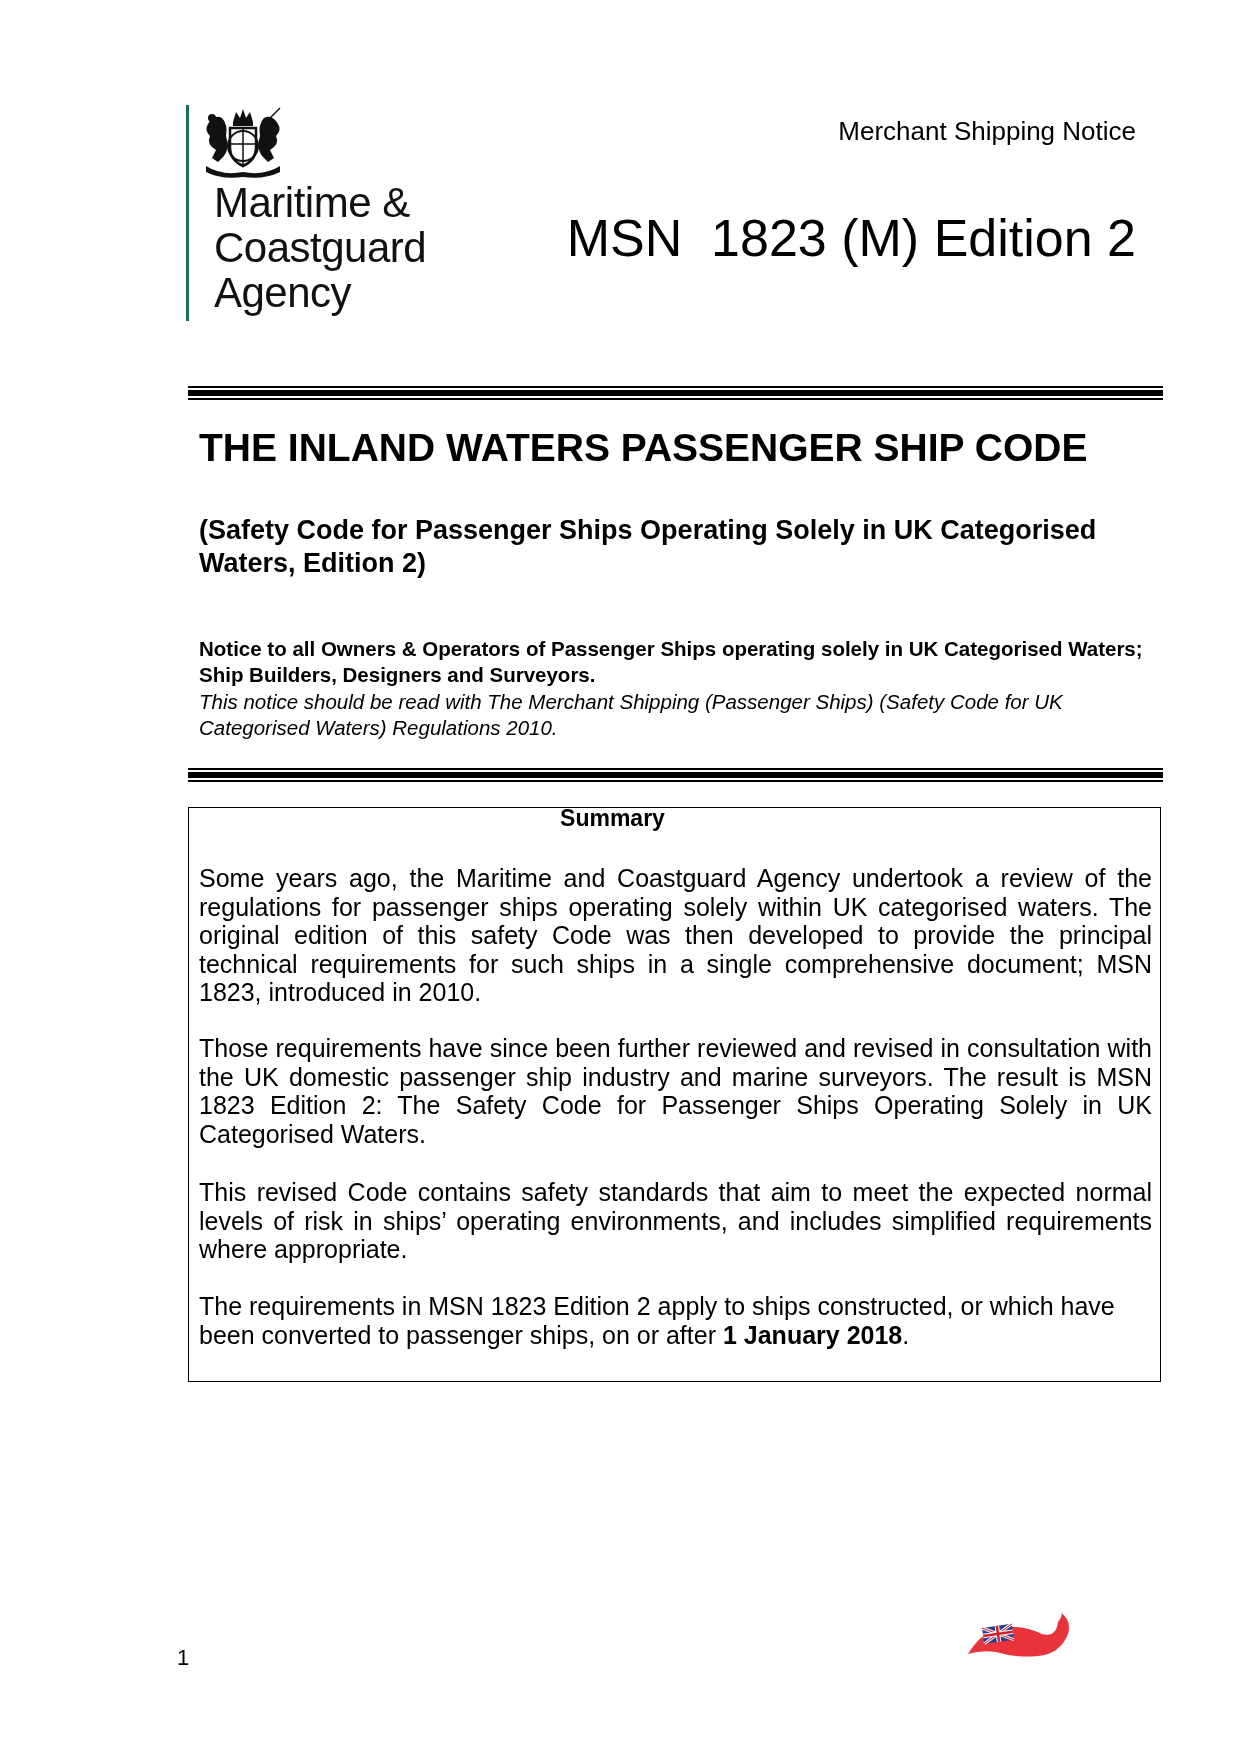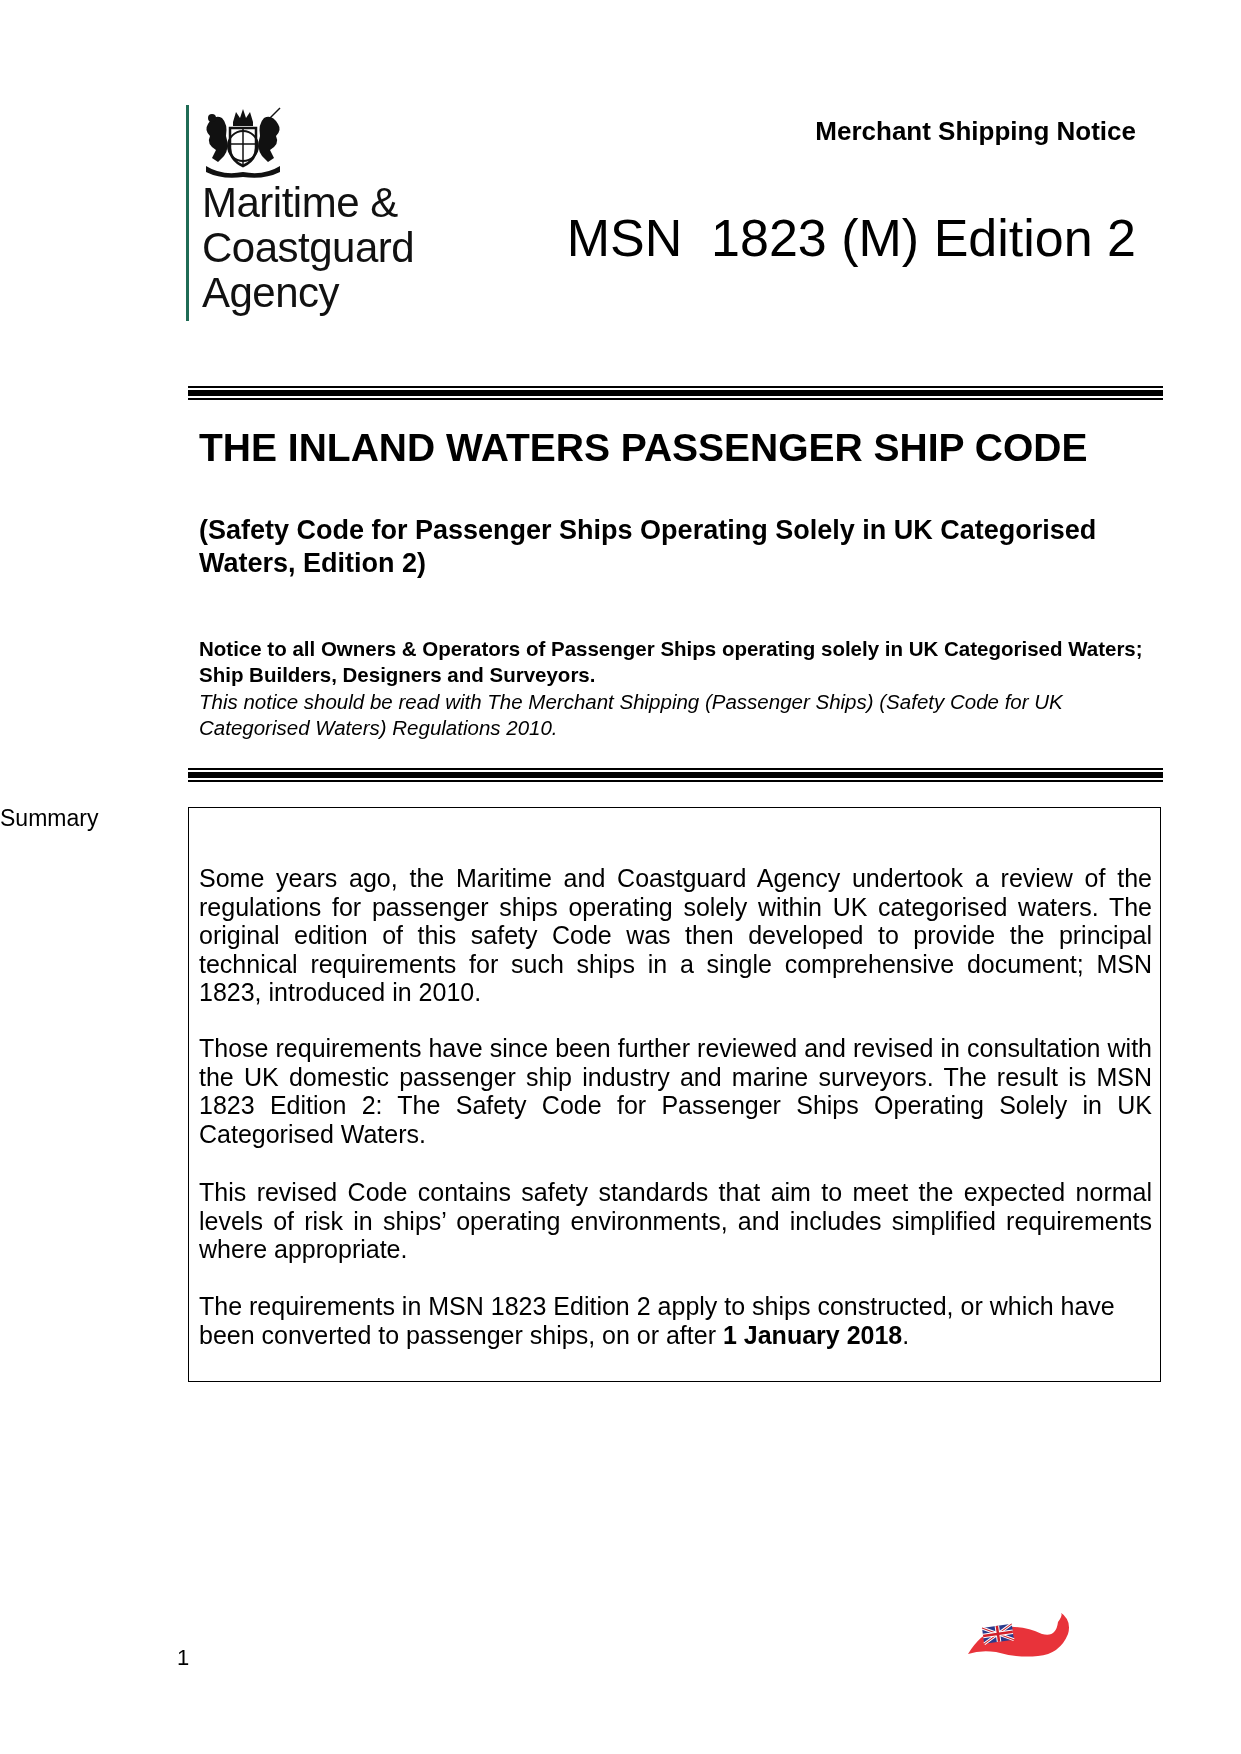--- a/index.html
+++ b/index.html
@@ -3,42 +3,42 @@
 <meta charset="utf-8">
 <style>
   html, body { margin: 0; padding: 0; background: #ffffff; }
   body { width: 1241px; height: 1754px; position: relative; overflow: hidden;
          font-family: "Liberation Sans", sans-serif; color: #000; }
   .abs { position: absolute; }
 
   
   .logo-bar { left: 186px; top: 105px; width: 3px; height: 216px; background: #1f6b55; }
   .crest { left: 200px; top: 104px; width: 86px; height: 76px; }
-  .logo-text { left: 202px; top: 180px; font-size: 42px; line-height: 45px;
+  .logo-text { left: 214px; top: 180px; font-size: 42px; line-height: 45px;
                letter-spacing: -0.5px; color: #111; font-weight: normal; }
   .logo-text div { white-space: nowrap; }
 
   
-  .notice-label { right: 105px; top: 116px; font-size: 26px; font-weight: bold; white-space: nowrap; }
+  .notice-label { right: 105px; top: 116px; font-size: 26px; font-weight: normal; white-space: nowrap; }
   .msn-title { right: 105px; top: 208px; font-size: 52px; font-weight: normal; white-space: pre; letter-spacing: 0px; }
 
   
   .divider { left: 188px; width: 975px; height: 14px; }
   .divider .l1 { position: absolute; left: 0; right: 0; top: 0; height: 2px; background: #000; }
   .divider .l2 { position: absolute; left: 0; right: 0; top: 4px; height: 6px; background: #000; }
   .divider .l3 { position: absolute; left: 0; right: 0; top: 12px; height: 2px; background: #000; }
 
   .main-title { left: 199px; top: 426px; font-size: 39px; font-weight: bold; white-space: nowrap; }
   .subtitle { left: 199px; top: 514px; width: 965px; font-size: 27px; font-weight: bold; line-height: 33px; }
   .audience { left: 199px; top: 612px; width: 960px; font-size: 20.5px; font-weight: bold; line-height: 26px; margin-top: 24px; }
   .read-with { left: 199px; top: 689px; width: 965px; font-size: 20.5px; font-style: italic; line-height: 26px; }
 
   
   .summary-box { left: 188px; top: 807px; width: 973px; height: 575px; border: 1.5px solid #000; box-sizing: border-box; }
-  .summary-title { left: 0; right: 16px; top: 800px; font-size: 23px; font-weight: normal; }
+  .summary-title { left: 0; right: 16px; top: 800px; text-align: center; font-size: 23px; font-weight: bold; }
   .para { left: 199px; width: 953px; font-size: 25px; line-height: 28.5px; text-align: justify; }
   .p1 { top: 864px; }
   .p2 { top: 1034px; }
   .p3 { top: 1178px; }
   .p4 { top: 1292px; text-align: left; }
 
   .page-num { left: 177px; top: 1645px; font-size: 22px; }
   .ensign { left: 960px; top: 1612px; width: 110px; height: 50px; }
 </style>
 </head>

